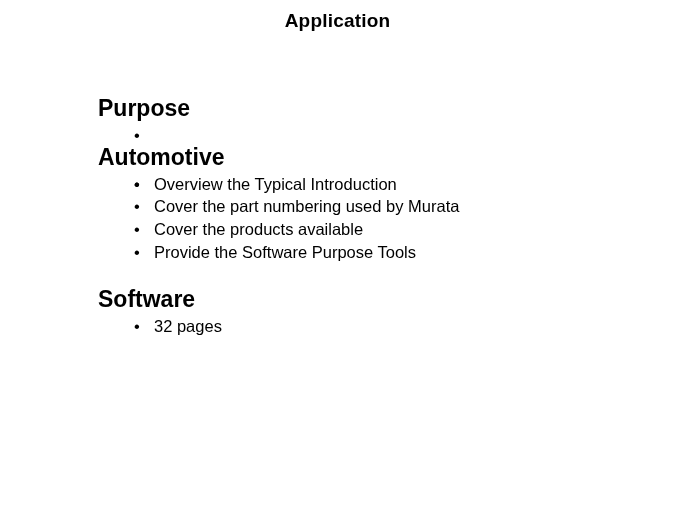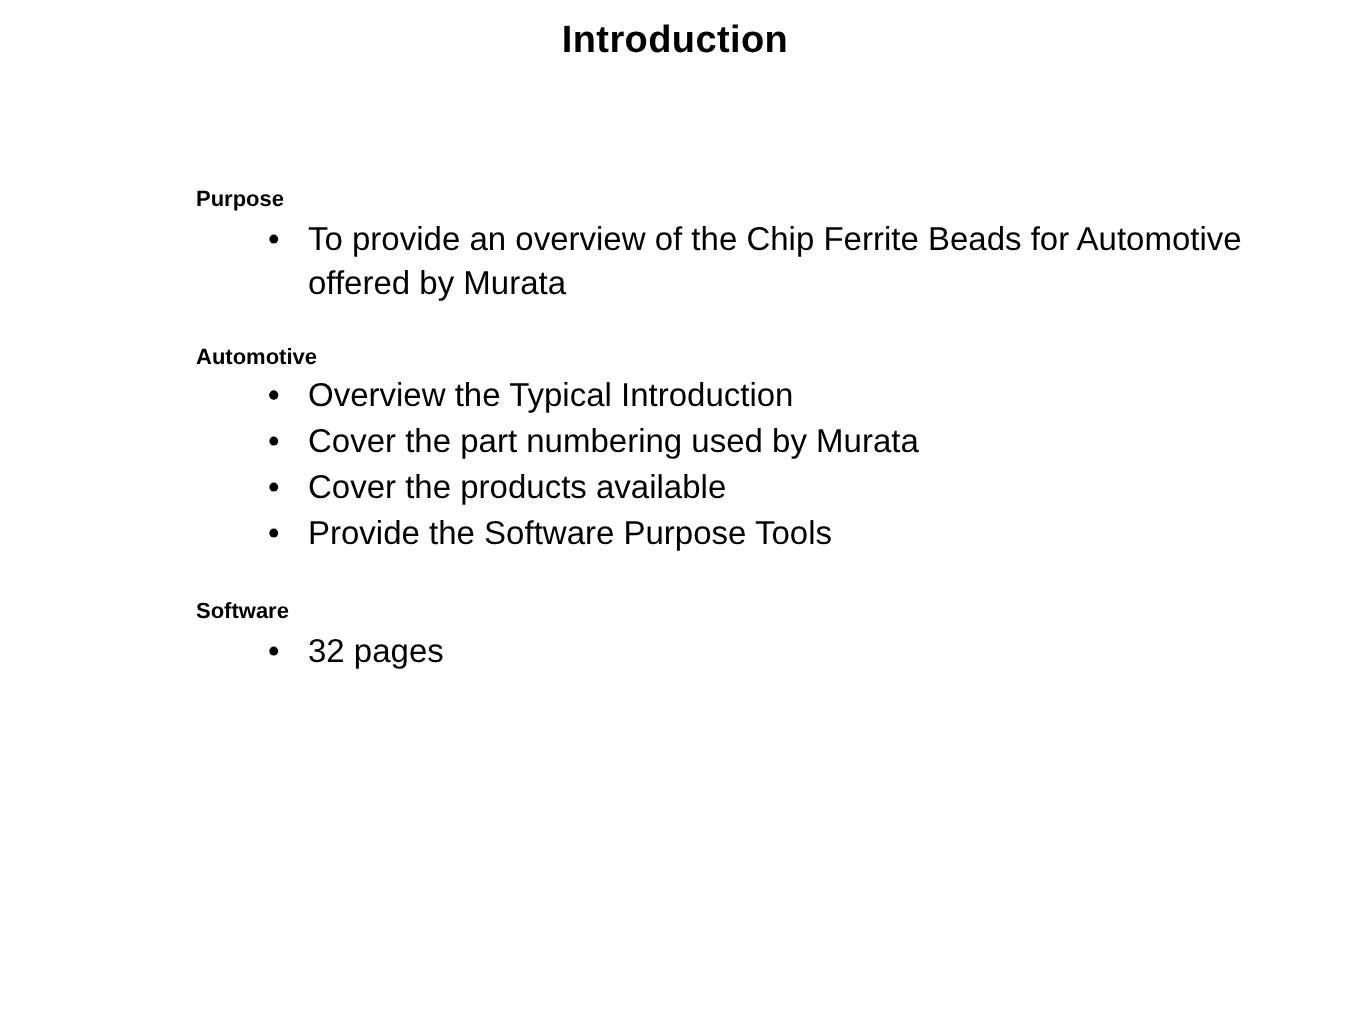--- a/index.html
+++ b/index.html
@@ -29,21 +29,21 @@
   }
   .body-area {
     margin-top: 62px;
     padding-left: 98px;
     padding-right: 40px;
   }
   .section {
     margin-bottom: 0;
   }
   .section-heading {
-    font-size: 11px;
+    font-size: 23px;
     font-weight: bold;
     margin: 0 0 2px 0;
     line-height: 1.25;
   }
   .bullet-list {
     list-style: none;
     margin: 0;
     padding: 0 0 0 36px;
   }
   .bullet-item {
@@ -61,30 +61,29 @@
     line-height: 1.33;
   }
   .gap-sm { height: 18px; }
   .gap-md { height: 20px; }
 </style>
 </head>
 <body>
 
 <div class="slide">
 
-  <div class="slide-title">Introduction</div>
+  <div class="slide-title">Application</div>
 
   <div class="body-area">
 
     <div class="section">
       <div class="section-heading">Purpose</div>
       <ul class="bullet-list">
         <li class="bullet-item">
           <span class="dot">•</span>
-          <span>To provide an overview of the Chip Ferrite Beads for Automotive offered by Murata</span>
         </li>
       </ul>
     </div>
 
     <div class="gap-sm"></div>
 
     <div class="section">
       <div class="section-heading">Automotive</div>
       <ul class="bullet-list">
         <li class="bullet-item">

